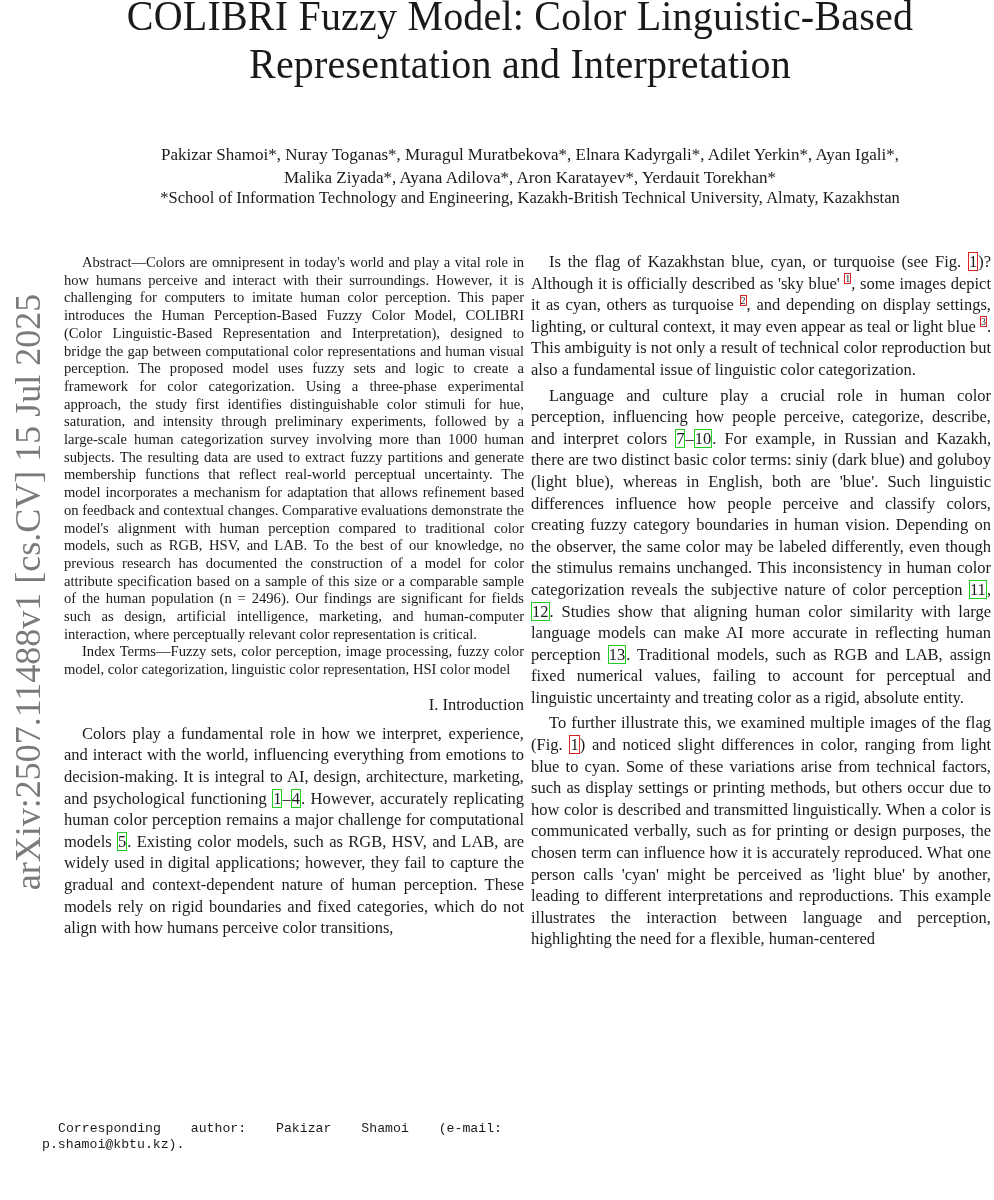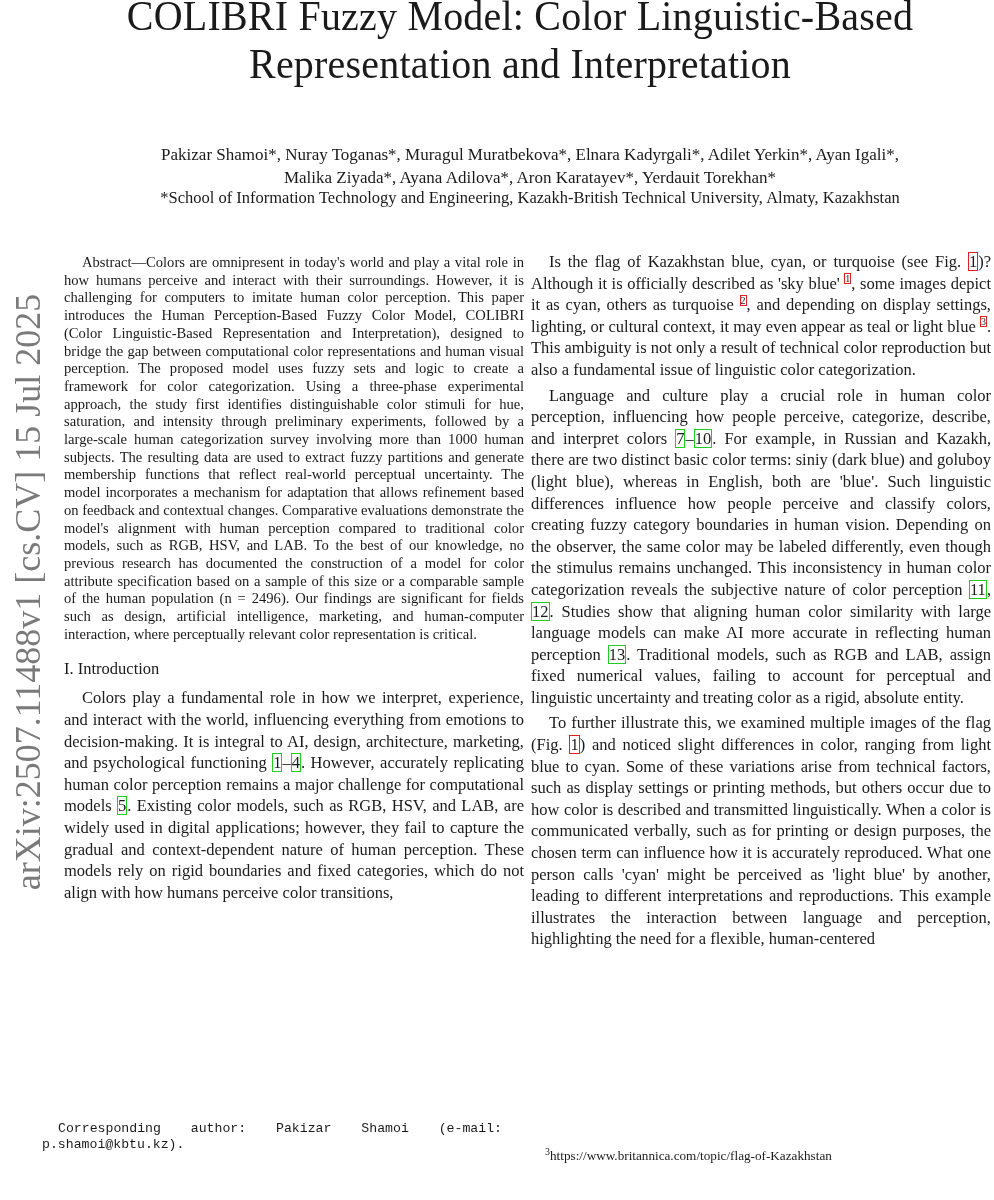--- a/index.html
+++ b/index.html
@@ -40,21 +40,21 @@
     position: absolute; width: 460px;
     font-family: "Liberation Serif", serif;
     text-align: justify;
   }
   .col-left { left: 64px; top: 254px; }
   .col-right { left: 531px; top: 251px; }
   .abstract p {
     margin: 0; font-size: 14.6px; line-height: 17.7px; text-indent: 18px;
   }
   .intro-heading {
-    text-align: left; font-size: 16.5px; margin: 16px 0 8px 0;
+    text-align: right; font-size: 16.5px; margin: 16px 0 8px 0;
   }
   .body p {
     margin: 0; font-size: 16.5px; line-height: 21.6px; text-indent: 18px;
   }
   .col-right p { margin-bottom: 4px; }
   .col-right p.first { text-indent: 0; }
   .cite-g { outline: 1.5px solid #22cc22; outline-offset: -1px; padding: 0 1px; }
   .cite-r { outline: 1.5px solid #dd2222; outline-offset: -1px; padding: 0 1px; }
   sup { font-size: 10px; line-height: 0; }
   .footnote-left {
@@ -82,32 +82,32 @@
   <div>Pakizar Shamoi*, Nuray Toganas*, Muragul Muratbekova*, Elnara Kadyrgali*, Adilet Yerkin*, Ayan Igali*,</div>
   <div>Malika Ziyada*, Ayana Adilova*, Aron Karatayev*, Yerdauit Torekhan*</div>
 </div>
 <div class="affil">*School of Information Technology and Engineering, Kazakh-British Technical University, Almaty, Kazakhstan</div>
 
 <div class="arxiv">arXiv:2507.11488v1  [cs.CV]  15 Jul 2025</div>
 
 <div class="col col-left">
   <div class="abstract">
     <p>Abstract—Colors are omnipresent in today's world and play a vital role in how humans perceive and interact with their surroundings. However, it is challenging for computers to imitate human color perception. This paper introduces the Human Perception-Based Fuzzy Color Model, COLIBRI (Color Linguistic-Based Representation and Interpretation), designed to bridge the gap between computational color representations and human visual perception. The proposed model uses fuzzy sets and logic to create a framework for color categorization. Using a three-phase experimental approach, the study first identifies distinguishable color stimuli for hue, saturation, and intensity through preliminary experiments, followed by a large-scale human categorization survey involving more than 1000 human subjects. The resulting data are used to extract fuzzy partitions and generate membership functions that reflect real-world perceptual uncertainty. The model incorporates a mechanism for adaptation that allows refinement based on feedback and contextual changes. Comparative evaluations demonstrate the model's alignment with human perception compared to traditional color models, such as RGB, HSV, and LAB. To the best of our knowledge, no previous research has documented the construction of a model for color attribute specification based on a sample of this size or a comparable sample of the human population (n = 2496). Our findings are significant for fields such as design, artificial intelligence, marketing, and human-computer interaction, where perceptually relevant color representation is critical.</p>
+    <p>Index Terms—Fuzzy sets, color perception, image processing, fuzzy color model, color categorization, linguistic color representation, HSI color model</p>
   </div>
   <div class="intro-heading">I. Introduction</div>
   <div class="body">
     <p><span>Colors play a fundamental role in how we interpret, experience, and interact with the world, influencing everything from emotions to decision-making. It is integral to AI, design, architecture, marketing, and psychological functioning </span><span class="cite-g">1</span><span>–</span><span class="cite-g">4</span><span>. However, accurately replicating human color perception remains a major challenge for computational models </span><span class="cite-g">5</span><span>. Existing color models, such as RGB, HSV, and LAB, are widely used in digital applications; however, they fail to capture the gradual and context-dependent nature of human perception. These models rely on rigid boundaries and fixed categories, which do not align with how humans perceive color transitions,</span></p>
   </div>
 </div>
 
 <div class="footnote-left">
   <p>Corresponding author: Pakizar Shamoi (e-mail: p.shamoi@kbtu.kz).</p>
 </div>
 
 <div class="col col-right body">
   <p><span>Is the flag of Kazakhstan blue, cyan, or turquoise (see Fig. </span><span class="cite-r">1</span><span>)? Although it is officially described as 'sky blue' </span><sup class="cite-r">1</sup><span>, some images depict it as cyan, others as turquoise </span><sup class="cite-r">2</sup><span>, and depending on display settings, lighting, or cultural context, it may even appear as teal or light blue </span><sup class="cite-r">3</sup><span>. This ambiguity is not only a result of technical color reproduction but also a fundamental issue of linguistic color categorization.</span></p>
   <p><span>Language and culture play a crucial role in human color perception, influencing how people perceive, categorize, describe, and interpret colors </span><span class="cite-g">7</span><span>–</span><span class="cite-g">10</span><span>. For example, in Russian and Kazakh, there are two distinct basic color terms: siniy (dark blue) and goluboy (light blue), whereas in English, both are 'blue'. Such linguistic differences influence how people perceive and classify colors, creating fuzzy category boundaries in human vision. Depending on the observer, the same color may be labeled differently, even though the stimulus remains unchanged. This inconsistency in human color categorization reveals the subjective nature of color perception </span><span class="cite-g">11</span><span>, </span><span class="cite-g">12</span><span>. Studies show that aligning human color similarity with large language models can make AI more accurate in reflecting human perception </span><span class="cite-g">13</span><span>. Traditional models, such as RGB and LAB, assign fixed numerical values, failing to account for perceptual and linguistic uncertainty and treating color as a rigid, absolute entity.</span></p>
   <p><span>To further illustrate this, we examined multiple images of the flag (Fig. </span><span class="cite-r">1</span><span>) and noticed slight differences in color, ranging from light blue to cyan. Some of these variations arise from technical factors, such as display settings or printing methods, but others occur due to how color is described and transmitted linguistically. When a color is communicated verbally, such as for printing or design purposes, the chosen term can influence how it is accurately reproduced. What one person calls 'cyan' might be perceived as 'light blue' by another, leading to different interpretations and reproductions. This example illustrates the interaction between language and perception, highlighting the need for a flexible, human-centered</span></p>
 </div>
 
 <div class="footnote-right">
-  <div><sup>3</sup><span>https://www.britannica.com/topic/flag-of-Kazakhstan</span></div>
 </div>
 
 </body></html>

